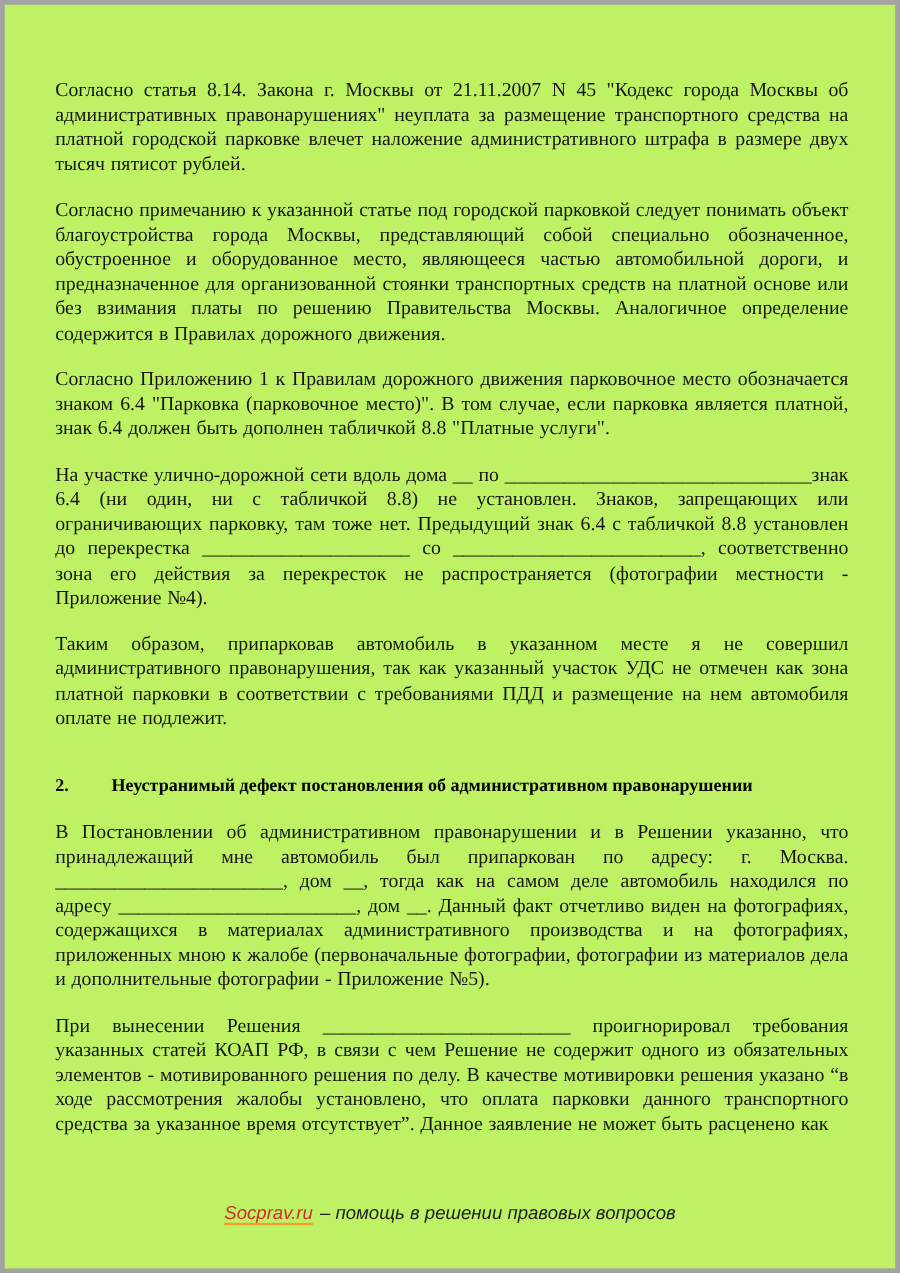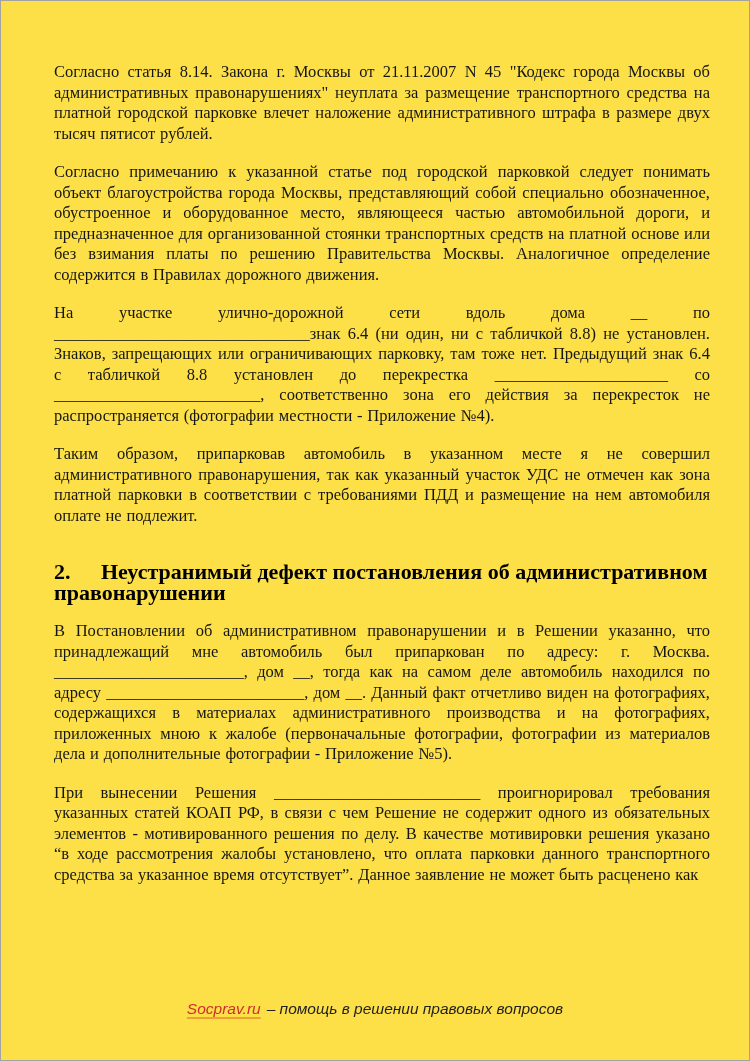--- a/index.html
+++ b/index.html
@@ -11,34 +11,34 @@
     width: 750px;
     height: 1061px;
     position: relative;
     font-family: "Liberation Serif", serif;
     color: #161616;
   }
   .page {
     position: absolute;
     inset: 0;
     box-sizing: border-box;
-    border: 1px solid #a3a3a3;
-    background: #fde047;
-    padding: 61px 39px 0 53px;
+    border: 4px solid #a3a3a3;
+    background: #bef264;
+    padding: 61px 39px 0 42px;
     overflow: hidden;
   }
   .body-text {
     font-size: 16.5px;
     line-height: 20.5px;
     text-align: justify;
     margin: 0 0 18px 0;
     word-spacing: 0.04em;
   }
   .section-heading {
-    font-size: 22px;
+    font-size: 15px;
     line-height: 20.5px;
     font-weight: bold;
     color: #000000;
     margin: 36px 0 18px 0;
     text-align: left;
   }
   .heading-number {
     display: inline-block;
     width: 47px;
   }
@@ -68,20 +68,21 @@
 </style>
 </head>
 <body>
 
 <div class="page">
 
   <p class="body-text">Согласно статья 8.14. Закона г. Москвы от 21.11.2007 N 45 "Кодекс города Москвы об административных правонарушениях" неуплата за размещение транспортного средства на платной городской парковке влечет наложение административного штрафа в размере двух тысяч пятисот рублей.</p>
 
   <p class="body-text">Согласно примечанию к указанной статье под городской парковкой следует понимать объект благоустройства города Москвы, представляющий собой специально обозначенное, обустроенное и оборудованное место, являющееся частью автомобильной дороги, и предназначенное для организованной стоянки транспортных средств на платной основе или без взимания платы по решению Правительства Москвы. Аналогичное определение содержится в Правилах дорожного движения.</p>
 
+  <p class="body-text">Согласно Приложению 1 к Правилам дорожного движения парковочное место обозначается знаком 6.4 "Парковка (парковочное место)". В том случае, если парковка является платной, знак 6.4 должен быть дополнен табличкой 8.8 "Платные услуги".</p>
 
   <p class="body-text">На участке улично-дорожной сети вдоль дома __ по _______________________________знак 6.4 (ни один, ни с табличкой 8.8) не установлен. Знаков, запрещающих или ограничивающих парковку, там тоже нет. Предыдущий знак 6.4 с табличкой 8.8 установлен до перекрестка _____________________ со _________________________, соответственно зона его действия за перекресток не распространяется (фотографии местности - Приложение №4).</p>
 
   <p class="body-text">Таким образом, припарковав автомобиль в указанном месте я не совершил административного правонарушения, так как указанный участок УДС не отмечен как зона платной парковки в соответствии с требованиями ПДД и размещение на нем автомобиля оплате не подлежит.</p>
 
   <p class="section-heading"><span class="heading-number">2.</span><span>Неустранимый дефект постановления об административном правонарушении</span></p>
 
   <p class="body-text">В Постановлении об административном правонарушении и в Решении указанно, что принадлежащий мне автомобиль был припаркован по адресу: г. Москва. _______________________, дом __, тогда как на самом деле автомобиль находился по адресу ________________________, дом __. Данный факт отчетливо виден на фотографиях, содержащихся в материалах административного производства и на фотографиях, приложенных мною к жалобе (первоначальные фотографии, фотографии из материалов дела и дополнительные фотографии - Приложение №5).</p>
 
 

